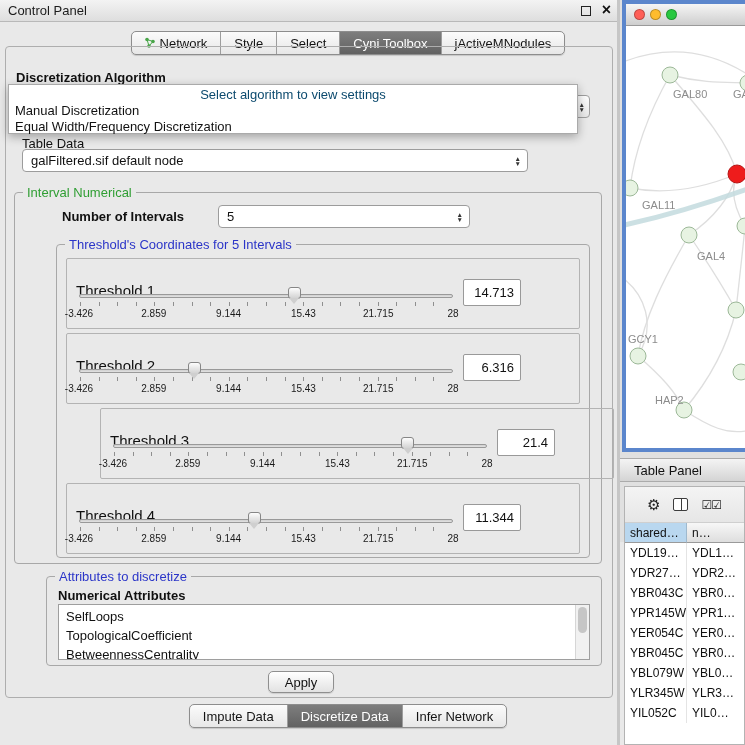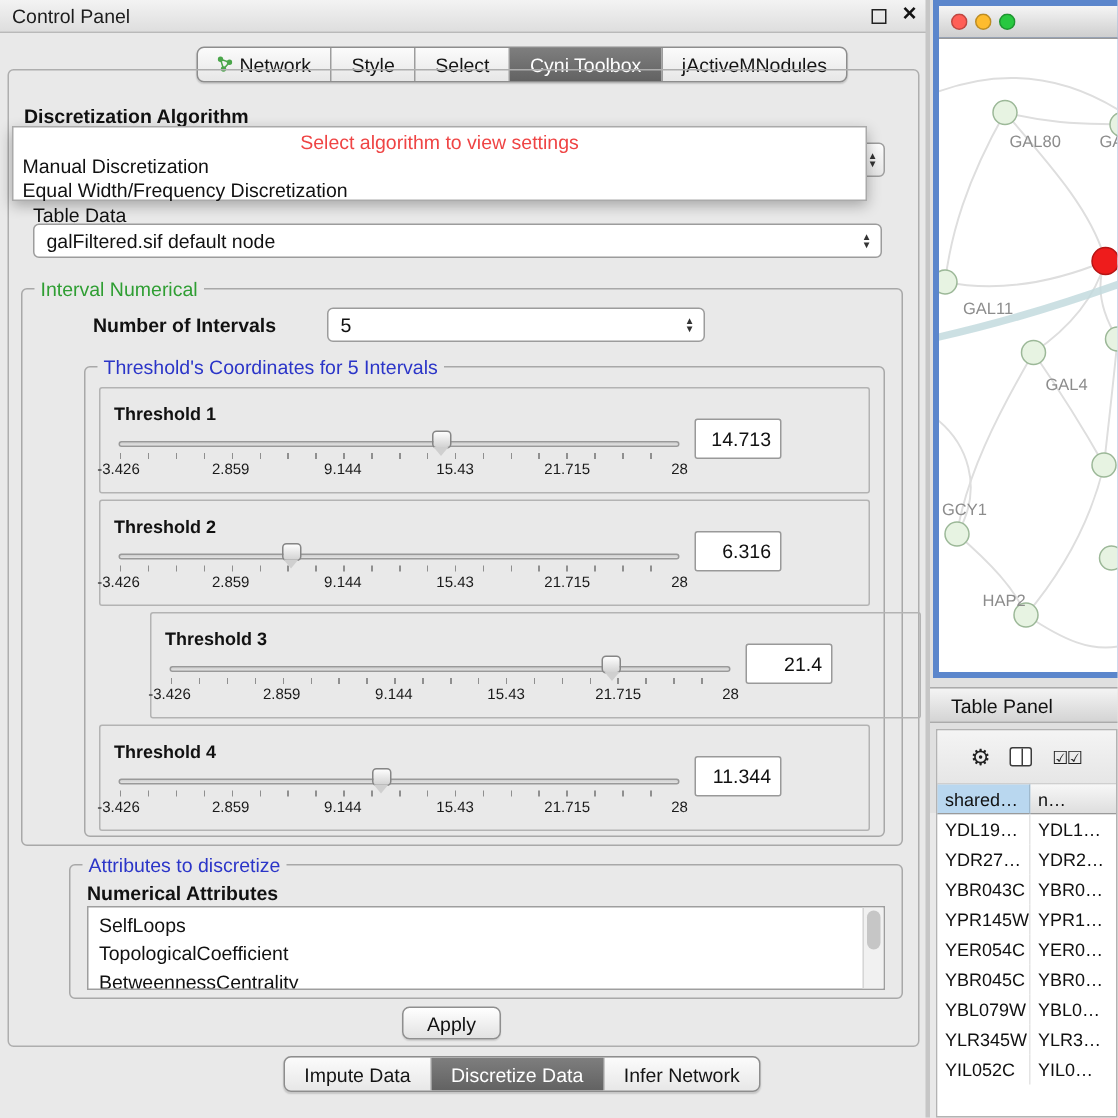--- a/index.html
+++ b/index.html
@@ -23,32 +23,32 @@
   .segment.selected{background:linear-gradient(#7e7e7e,#626262);color:#fff}
   .content-frame{position:absolute;left:5px;top:46px;width:608px;height:652px;
     border:1px solid #aeaeae;border-radius:4px}
   .hidden-group-label{position:absolute;left:16px;top:70px;font-size:13px;font-weight:bold;z-index:1}
   .combo-fragment{position:absolute;left:566px;top:95px;width:24px;height:23px;border:1px solid #9e9e9e;
     border-radius:4px;background:linear-gradient(#fdfdfd,#e6e6e6);z-index:2;
     display:flex;align-items:center;justify-content:flex-end;padding-right:4px}
   .arrows{display:flex;flex-direction:column;align-items:center;line-height:5px;font-size:6.5px;color:#333}
   .algo-popup{position:absolute;left:8px;top:84px;width:570px;height:50px;background:#fff;
     border:1px solid #aaa;box-shadow:0 3px 9px rgba(0,0,0,.3);z-index:10;padding-top:2px}
-  .algo-placeholder{text-align:center;font-size:13px;color:#ef4444;height:16px;line-height:15px}
+  .algo-placeholder{text-align:center;font-size:13px;color:#0c4a6e;height:16px;line-height:15px}
   .algo-option{font-size:13px;height:16px;line-height:16px;padding:0 6px}
   .algo-option.first{font-weight:normal}
   .plain-label{position:absolute;font-size:13px}
   .bold-label{position:absolute;font-size:13px;font-weight:bold}
   .combo{position:absolute;background:#fff;border:1px solid #9c9c9c;border-radius:4px;
     display:flex;align-items:center;justify-content:space-between;padding:0 6px 0 8px;font-size:13px}
   .group{position:absolute;border:1px solid #a8a8a8;border-radius:4px}
   .group-title{position:absolute;top:-8px;left:8px;background:#e9e9e9;padding:0 4px;font-size:13px;white-space:nowrap}
   .gt-green{color:#2f9e33}.gt-blue{color:#2b35c8}
   .thr-box{position:absolute;left:9px;width:514px;height:71px;border:1px solid #b3b3b3;border-radius:2px}
-  .thr-label{position:absolute;left:9px;top:10px;font-size:12px;font-weight:bold}
+  .thr-label{position:absolute;left:9px;top:23px;font-size:15px;font-weight:normal}
   .slider{position:absolute;left:12px;top:27px;width:374px;height:40px}
   .track{position:absolute;left:0;right:0;top:8px;height:4px;background:linear-gradient(#cfcfcf,#e3e3e3);
     border:1px solid #999;border-radius:3px}
   .tickmarks{position:absolute;left:1px;right:1px;top:16px;height:4px;
     background:repeating-linear-gradient(to right,#8f8f8f 0 1px,transparent 1px 5%)}
   .tick-label{position:absolute;top:22px;transform:translateX(-50%);font-size:10px;color:#1a1a1a;white-space:nowrap}
   .thumb{position:absolute;top:1px;width:13px;height:12px;margin-left:-7px;z-index:2;
     background:linear-gradient(#fdfdfd,#d3d3d3);border:1px solid #868686;border-radius:3px}
   .thumb::after{content:"";position:absolute;left:0.5px;top:10px;width:0;height:0;
     border-left:5px solid transparent;border-right:5px solid transparent;border-top:6px solid #cfcfcf}
@@ -137,21 +137,21 @@
       </span>
   </div>
 
   <div class="algo-popup">
     <div class="algo-placeholder">Select algorithm to view settings</div>
     <div class="algo-option first">Manual Discretization</div>
     <div class="algo-option">Equal Width/Frequency Discretization</div>
   </div>
 
   <div class="plain-label" style="left:22px;top:136px">Table Data</div>
-  <div class="combo" style="left:22px;top:149px;width:566px;height:23px">
+  <div class="combo" style="left:22px;top:149px;width:506px;height:23px">
     <span>galFiltered.sif default node</span>
     <span class="arrows">
         <span>▲</span>
         <span>▼</span>
       </span>
   </div>
 
   <div class="group" style="left:14px;top:192px;width:588px;height:372px">
     <span class="group-title gt-green">Interval Numerical</span>
   </div>

